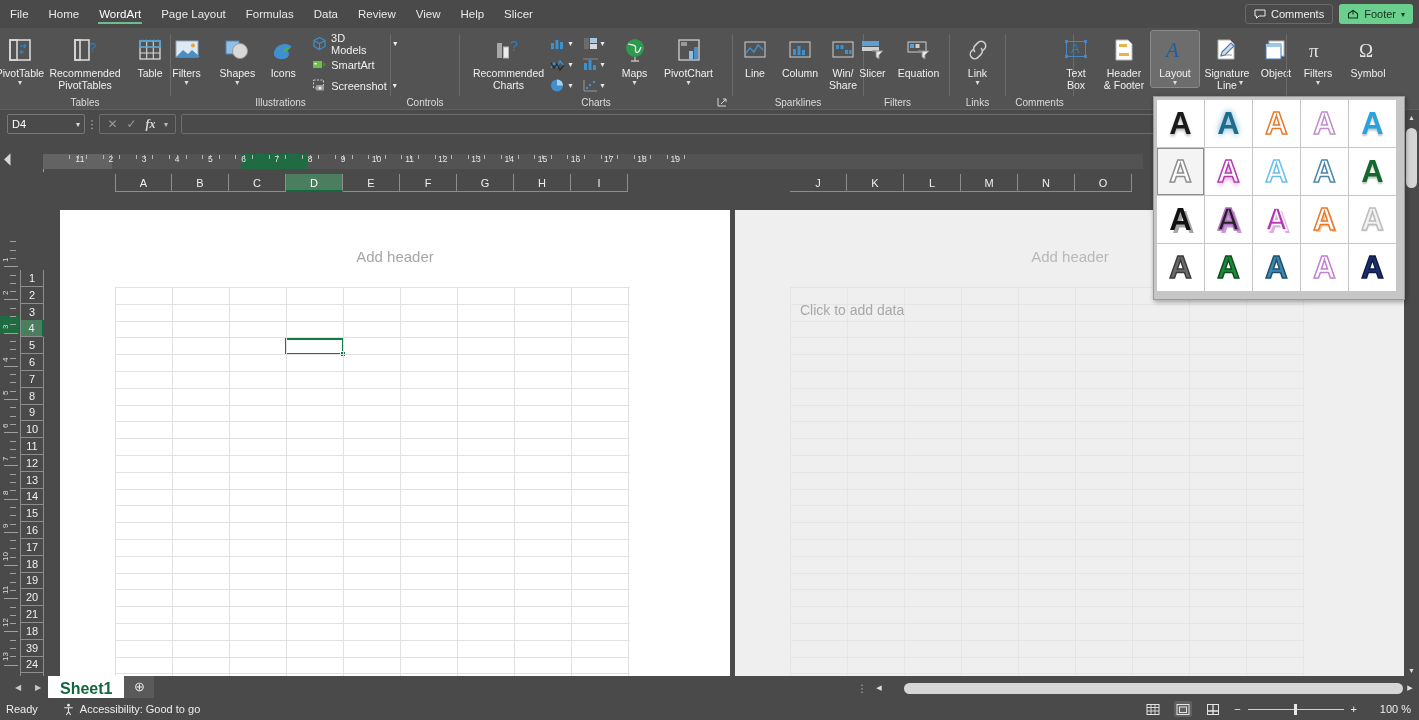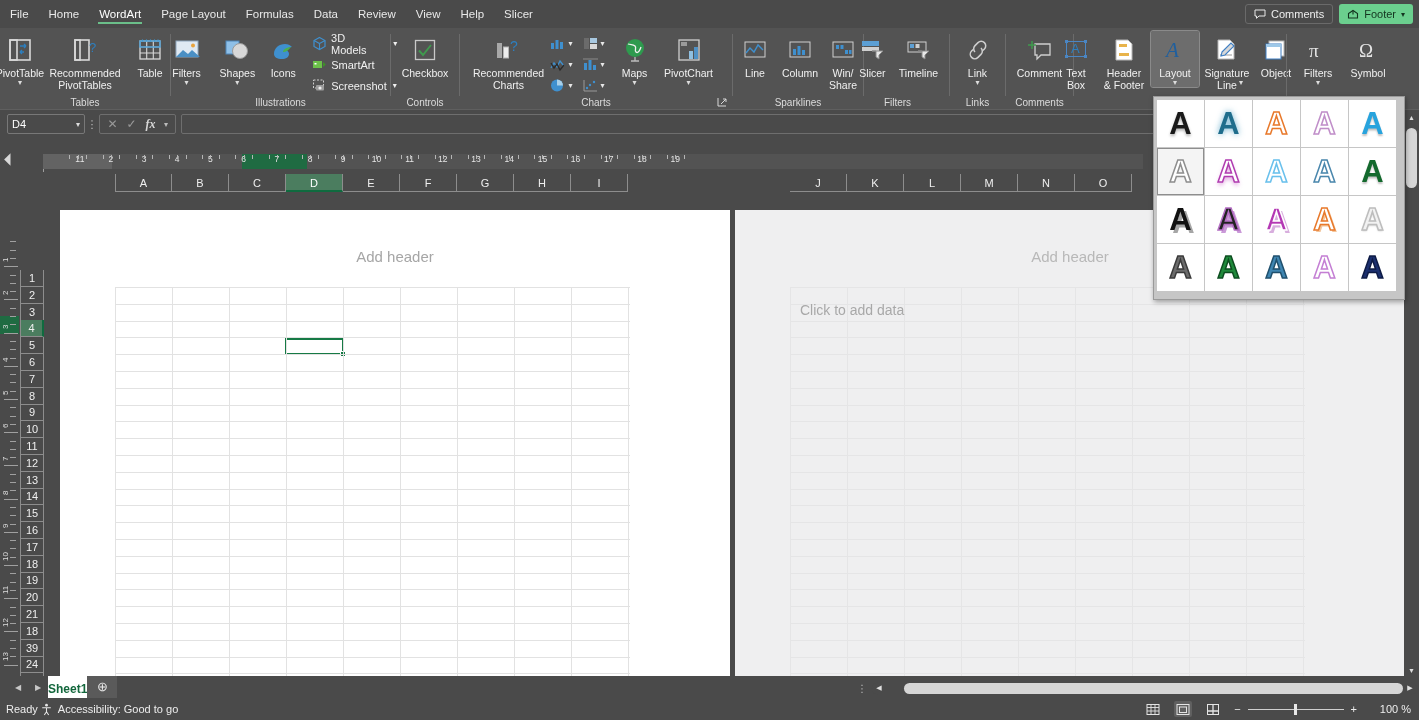--- a/index.html
+++ b/index.html
@@ -246,22 +246,22 @@
   }
 
   
   .sheetbar {
     position: absolute; left: 0; bottom: 22px; width: 1419px; height: 22px;
     background: #4a4a4a; display: flex; align-items: center;
   }
   .navarrows { display: flex; align-items: center; gap: 0; padding-left: 8px; }
   .navarrows span { width: 20px; text-align: center; font-size: 8px; color: #c7c7c7; }
   .sheet-tab {
-    height: 22px; line-height: 22px; padding: 0 0;
-    background: #ffffff; color: #13673c; font-weight: bold; font-size: 12px;
+    height: 22px; line-height: 22px; padding: 0 12px;
+    background: #ffffff; color: #13673c; font-weight: bold; font-size: 16px;
     border-top: 2px solid #ffffff;
   }
   .addsheet {
     width: 30px; text-align: center; font-size: 13px; color: #e6e6e6;
     background: #5a5a5a; height: 22px; line-height: 21px;
   }
   .hscroll-wrap {
     position: absolute; right: 2px; bottom: 23px; width: 560px; height: 18px;
     display: flex; align-items: center; gap: 5px;
   }
@@ -276,21 +276,21 @@
   }
   .hscroll .har { width: 14px; text-align: center; font-size: 7px; color: #e0e0e0; z-index: 2; }
   .hscroll .har.right { position: absolute; right: 0; }
 
   
   .statusbar {
     position: absolute; left: 0; bottom: 0; width: 1419px; height: 22px;
     background: #4a4a4a; display: flex; align-items: center;
     font-size: 11px; color: #ededed;
   }
-  .statusbar .left { display: flex; align-items: center; gap: 2px; padding-left: 6px; }
+  .statusbar .left { display: flex; align-items: center; gap: 24px; padding-left: 6px; }
   .acc { display: flex; align-items: center; gap: 5px; }
   .statusbar .right {
     position: absolute; right: 8px; display: flex; align-items: center; gap: 12px;
   }
   .viewbtn { width: 18px; height: 16px; display: flex; align-items: center; justify-content: center; }
   .viewbtn.active { background: #606060; border-radius: 2px; }
   .zoomslider { display: flex; align-items: center; gap: 7px; }
   .zline { width: 96px; height: 1px; background: #cfcfcf; position: relative; }
   .zknob { position: absolute; left: 46px; top: -5px; width: 3px; height: 11px; background: #e8e8e8; }
   .zpct { width: 42px; text-align: right; }
@@ -441,31 +441,20 @@
             <span>Screenshot</span>
             <span class="caret" style="font-size:8px; margin-left:2px">▾</span>
           </div>
         </div>
       </div>
       <div class="rgroup-label">Illustrations</div>
     </div>
     <div class="rgroup-sep" style="left:390px;"></div>
 
     <div class="rgroup" style="left:391px; width:68px;">
-      <div class="rgroup-body">
-        <div class="bigbtn" style="width:62px">
-          <span class="ico">
-            <svg width="26" height="26" viewBox="0 0 26 26">
-                <rect x="3.5" y="3.5" width="19" height="19" fill="none" stroke="#c9c9c9" stroke-width="1.3"></rect>
-                <path d="M7 13.5l4 4.5 8-10" fill="none" stroke="#3f9a4e" stroke-width="1.9"></path>
-              </svg>
-          </span>
-          <span class="lbl">Checkbox</span>
-        </div>
-      </div>
       <div class="rgroup-label">Controls</div>
     </div>
     <div class="rgroup-sep" style="left:459px;"></div>
 
     <div class="rgroup" style="left:460px; width:272px;">
       <div class="rgroup-body">
         <div class="bigbtn" style="width:70px">
           <span class="ico">
             <svg width="28" height="26" viewBox="0 0 28 26">
                 <rect x="3" y="6" width="5" height="15" fill="#a8a8a8"></rect>
@@ -621,21 +610,21 @@
         </div>
         <div class="bigbtn" style="width:50px">
           <span class="ico">
             <svg width="26" height="24" viewBox="0 0 26 24">
                 <rect x="2" y="4" width="18" height="10" fill="none" stroke="#cfcfcf" stroke-width="1"></rect>
                 <rect x="4" y="6" width="4" height="4" fill="#5c9fd4"></rect>
                 <rect x="9.5" y="6" width="4" height="4" fill="#cfcfcf"></rect>
                 <path d="M12 13h11l-4 4v4l-3-2v-6z" fill="#e8e8e8" stroke="#8a8a8a" stroke-width="1"></path>
               </svg>
           </span>
-          <span class="lbl">Timeline</span>
+          <span class="lbl">Equation</span>
         </div>
       </div>
       <div class="rgroup-label">Filters</div>
     </div>
     <div class="rgroup-sep" style="left:949px;"></div>
 
     <div class="rgroup" style="left:950px; width:55px;">
       <div class="rgroup-body">
         <div class="bigbtn" style="width:48px">
           <span class="ico">
@@ -646,31 +635,20 @@
           </span>
           <span class="lbl">Link</span>
           <span class="caret">▾</span>
         </div>
       </div>
       <div class="rgroup-label">Links</div>
     </div>
     <div class="rgroup-sep" style="left:1005px;"></div>
 
     <div class="rgroup" style="left:1006px; width:67px;">
-      <div class="rgroup-body">
-        <div class="bigbtn" style="width:62px">
-          <span class="ico">
-            <svg width="28" height="24" viewBox="0 0 28 24">
-                <path d="M9 6h15v11h-9l-4 4v-4H9z" fill="none" stroke="#cfcfcf" stroke-width="1.3"></path>
-                <path d="M6 3v8M2 7h8" stroke="#3f9a4e" stroke-width="1.5"></path>
-              </svg>
-          </span>
-          <span class="lbl">Comment</span>
-        </div>
-      </div>
       <div class="rgroup-label">Comments</div>
     </div>
     <div class="rgroup-sep" style="left:1073px;"></div>
 
     <div class="rgroup" style="left:1068px; width:216px;">
       <div class="rgroup-body">
         <div class="bigbtn" style="width:42px">
           <span class="ico">
             <svg width="26" height="24" viewBox="0 0 26 24">
                 <rect x="3.5" y="3.5" width="19" height="15" fill="none" stroke="#4a86c4" stroke-width="1" stroke-dasharray="0"></rect>

